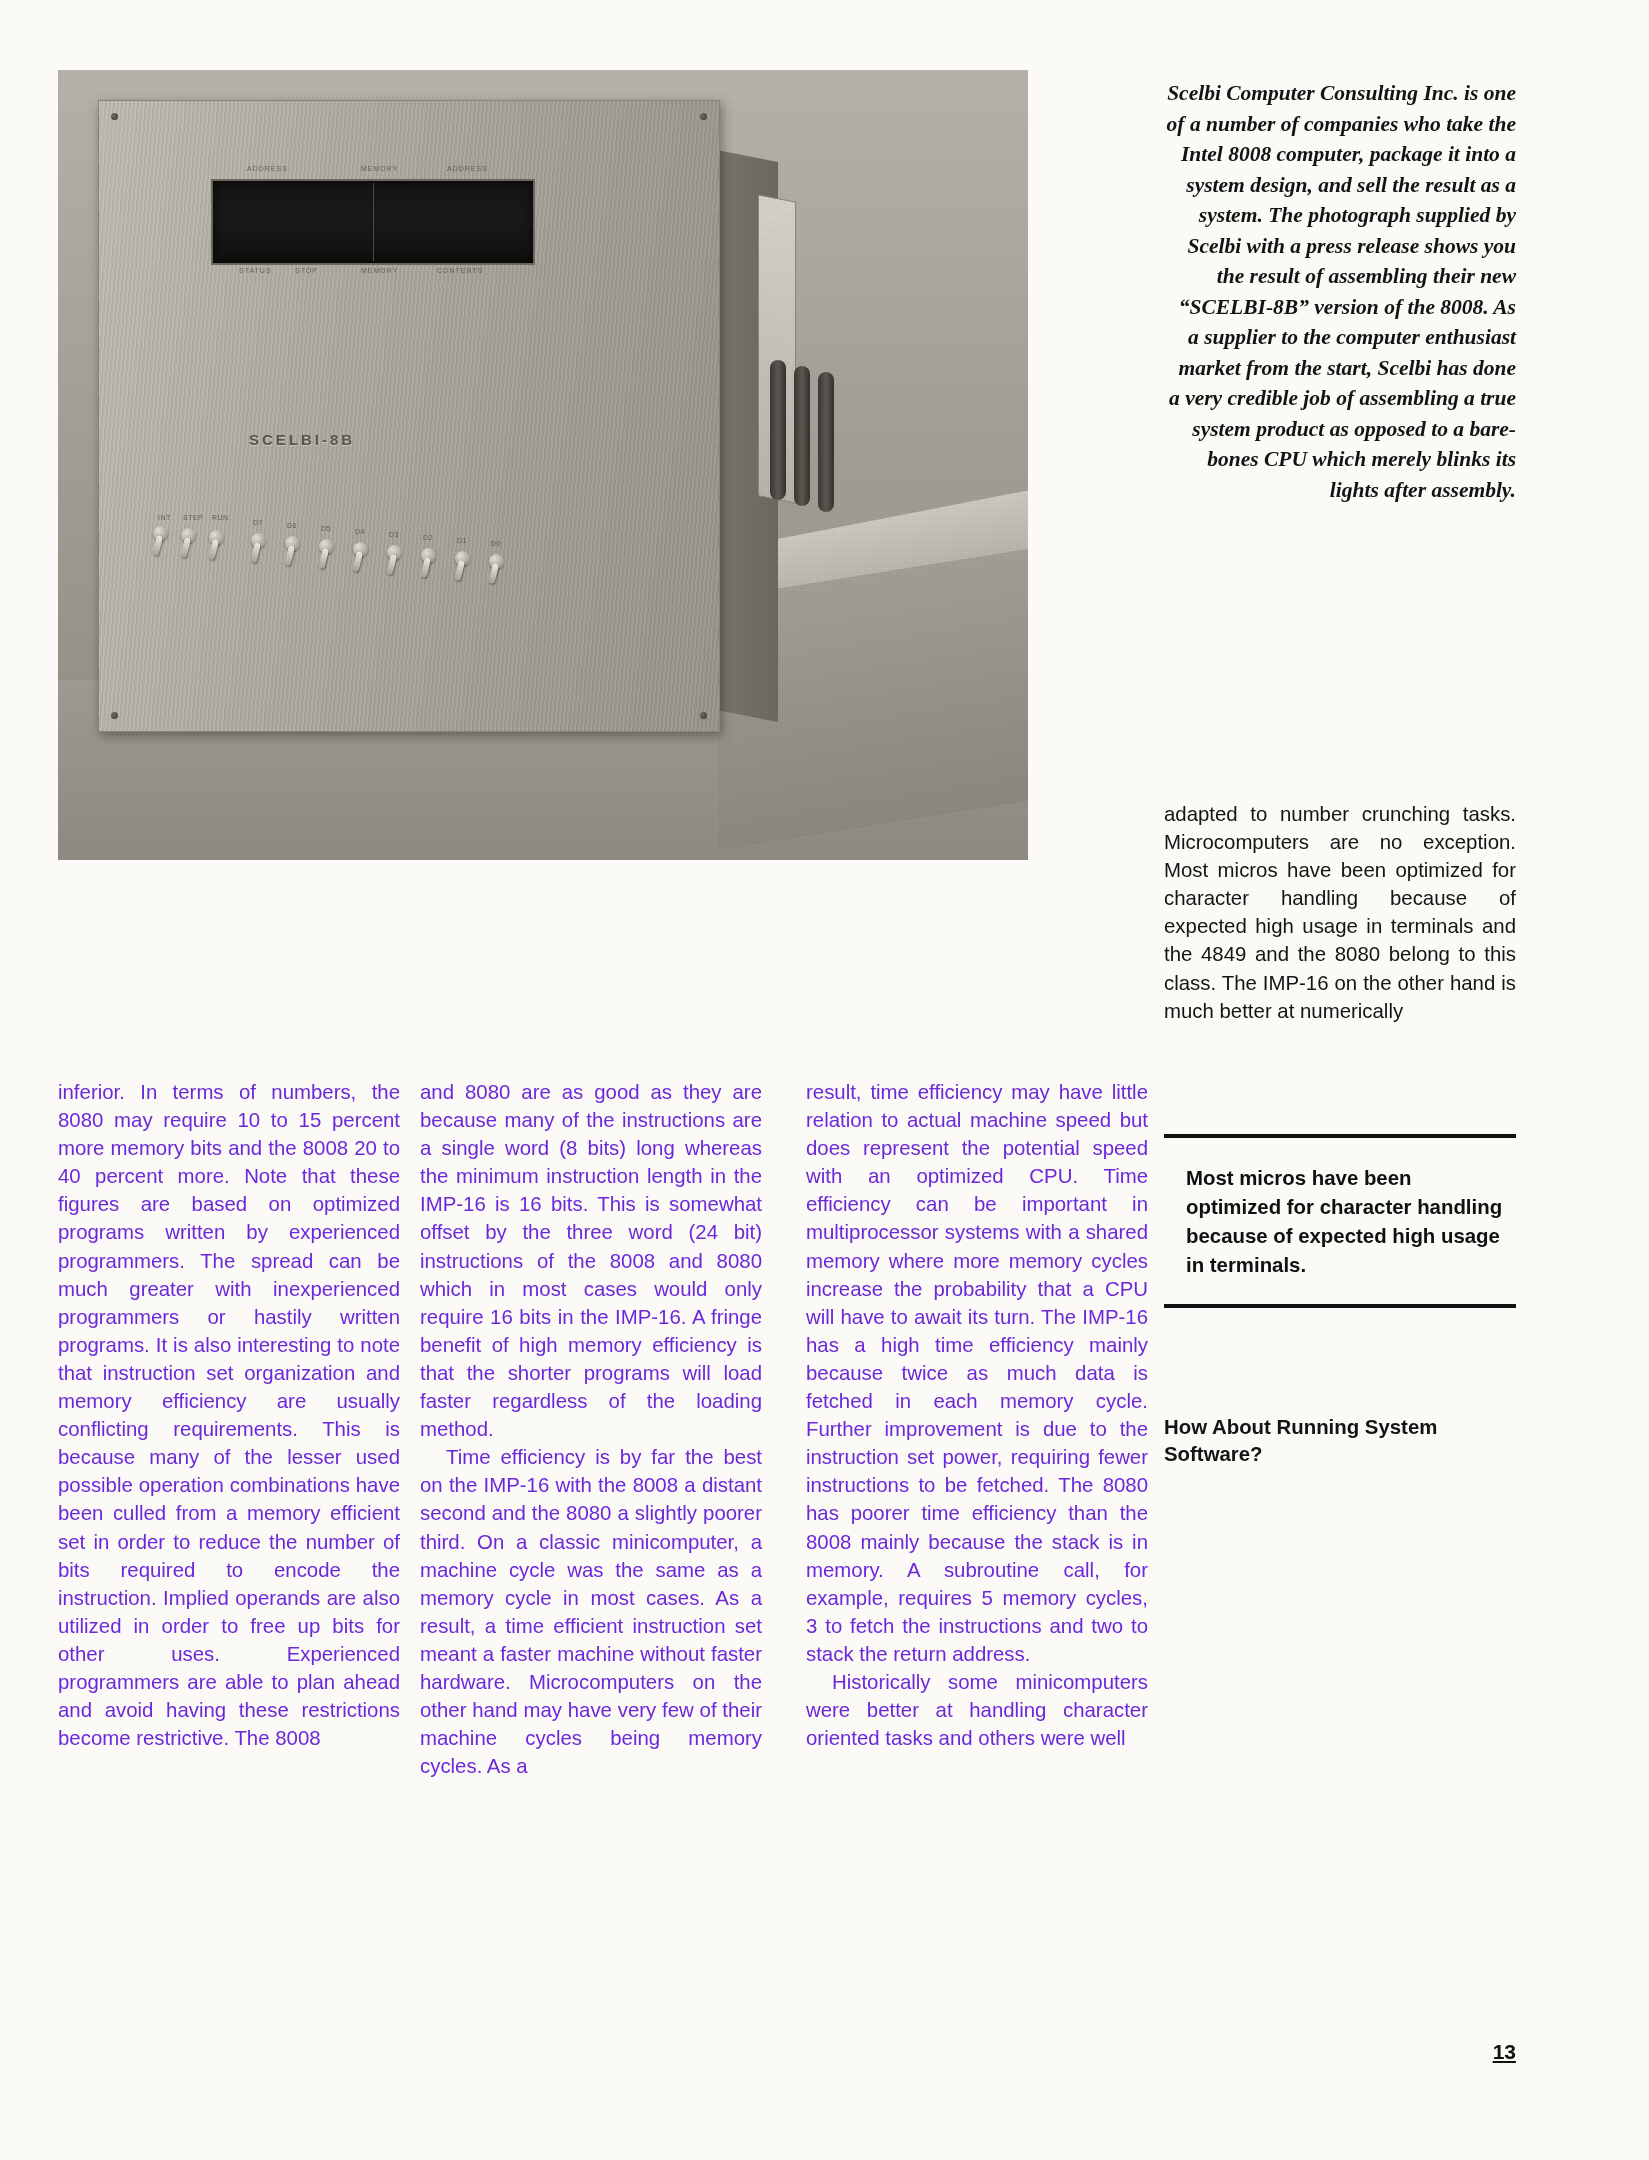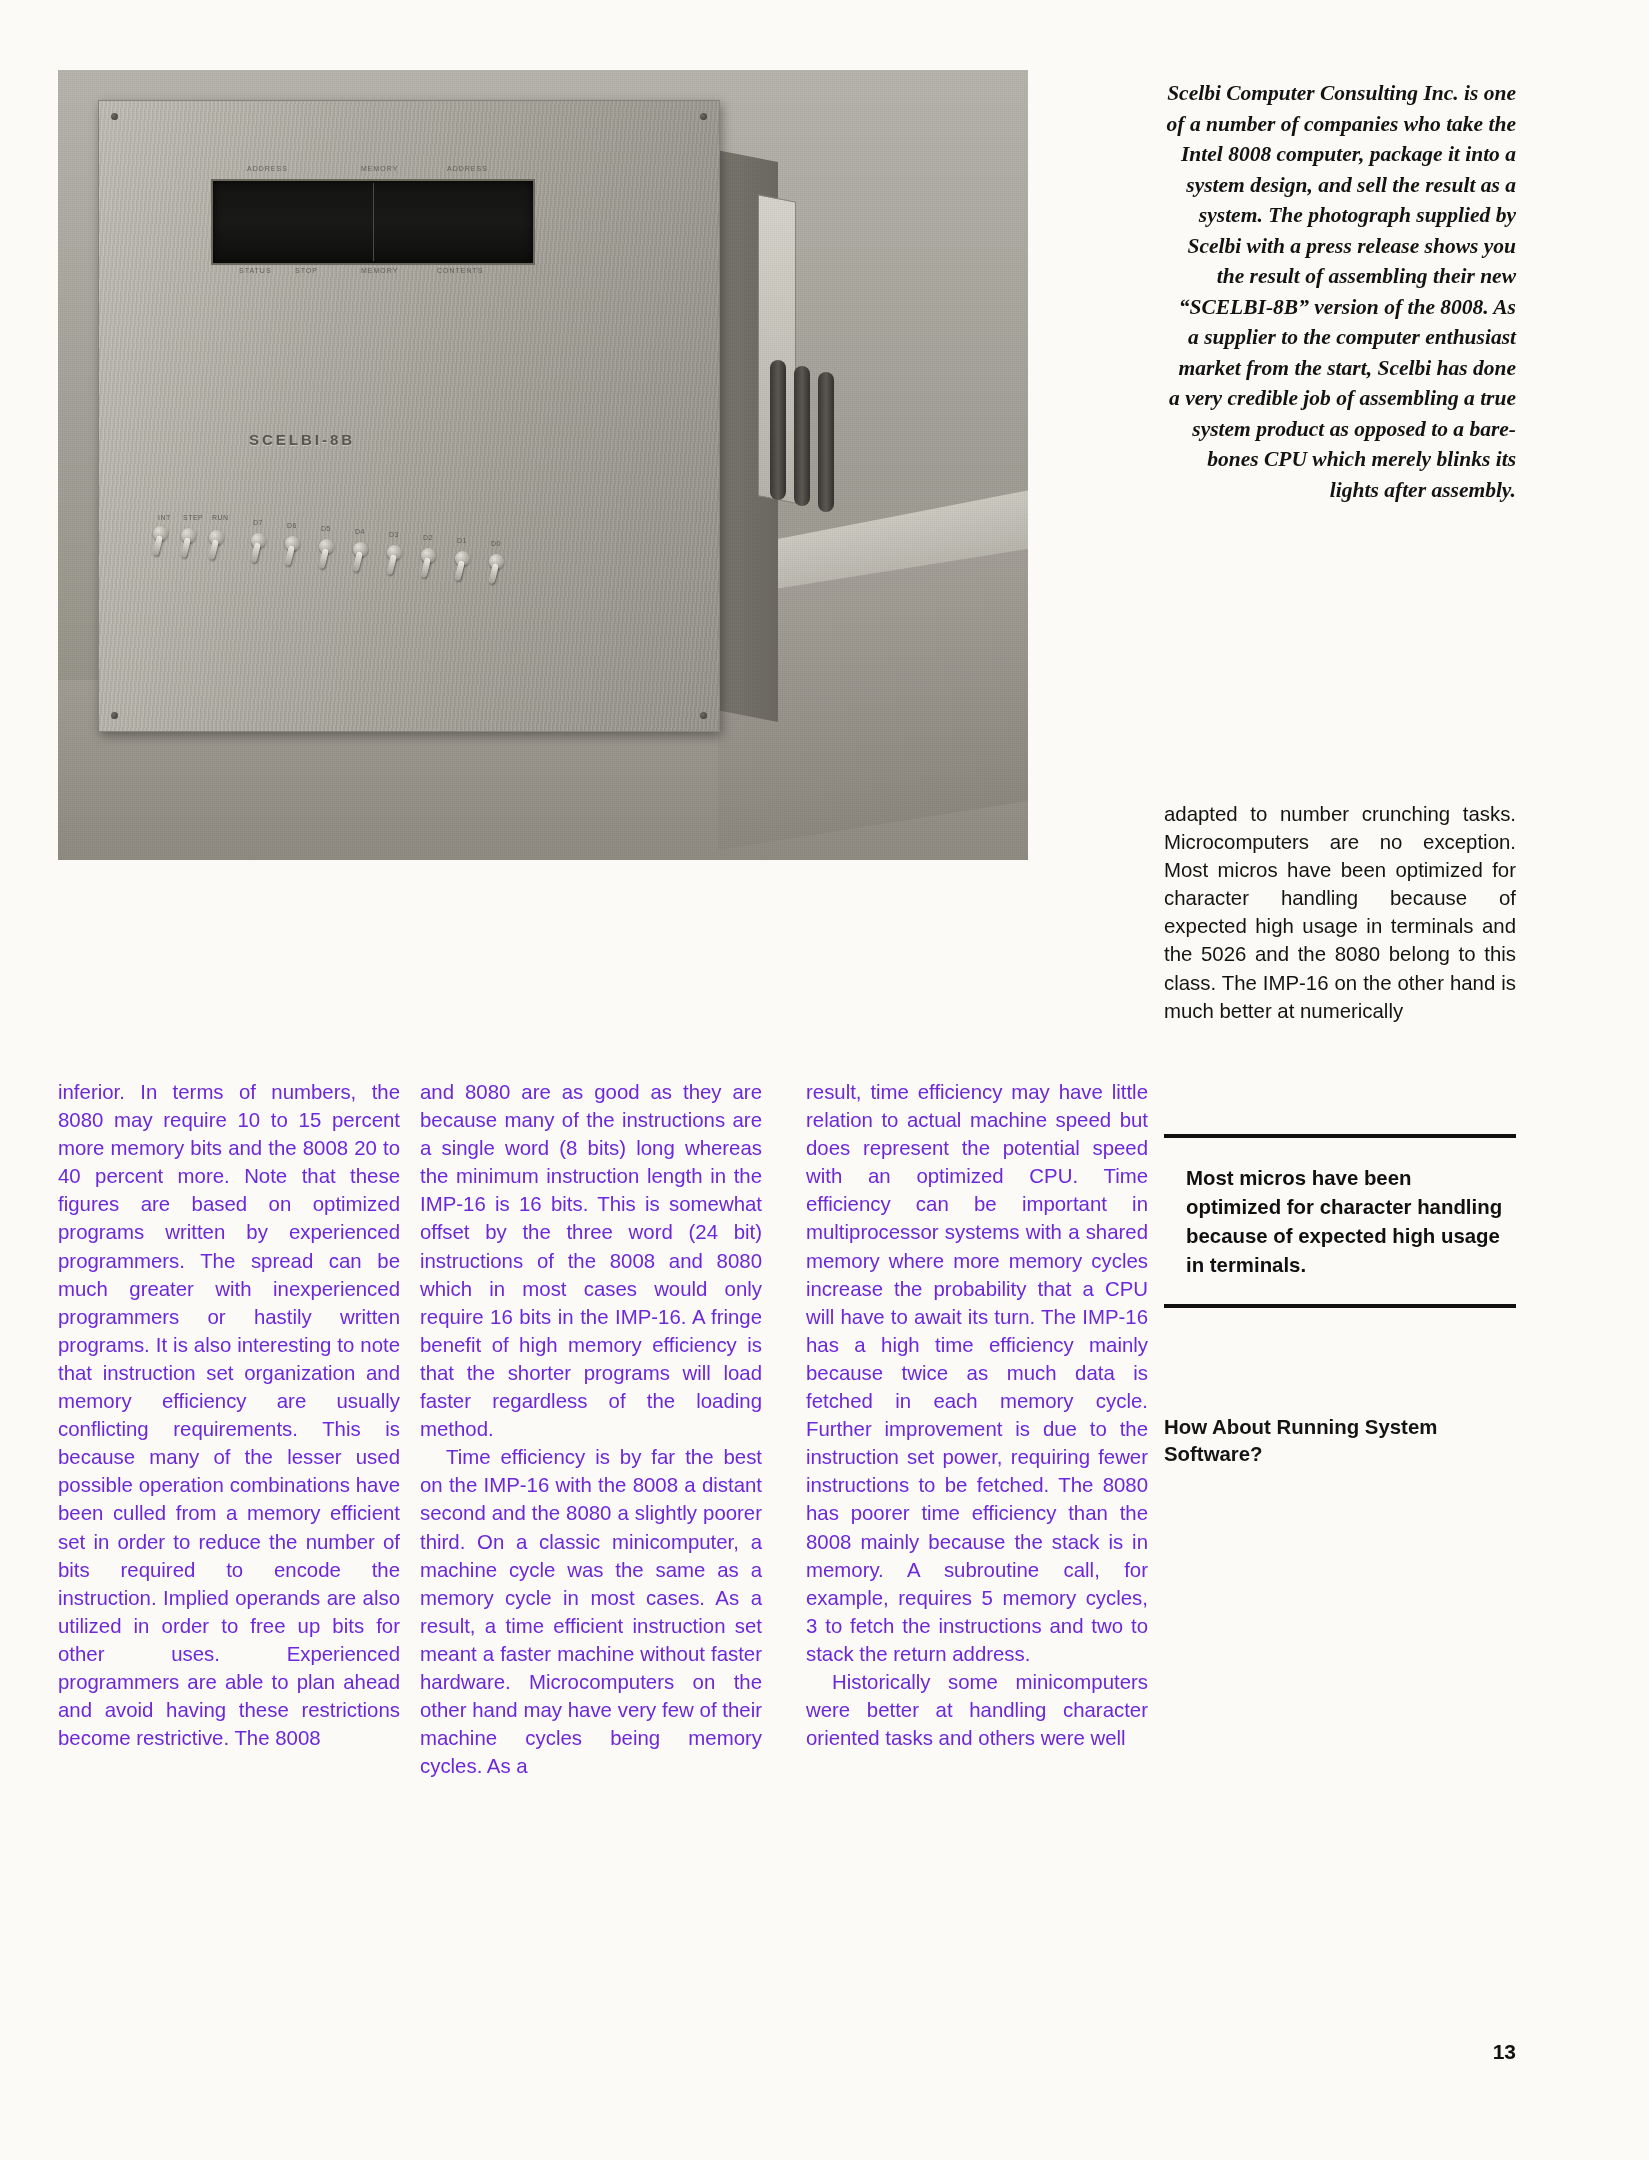--- a/index.html
+++ b/index.html
@@ -276,20 +276,21 @@
   .after-subhead { text-indent: 26px; margin-top: 2px !important; }
 
   .page-number {
     position: absolute;
     right: 133px;
     top: 2040px;
     font-family: "Liberation Sans", sans-serif;
     font-weight: bold;
     font-size: 21px;
     color: #111111;
+    text-decoration: underline;
   }
 </style>
 </head>
 <body>
 
 <div class="page">
 
   <div class="photo-wrap">
     <div class="photo">
       <div class="backdrop"></div>
@@ -350,21 +351,21 @@
         <div class="switch" style="left:390px; top:453px;"></div>
       </div>
 
       <div class="photo-grain"></div>
     </div>
   </div>
 
   <div class="caption">Scelbi Computer Consulting Inc. is one of a number of companies who take the Intel 8008 computer, package it into a system design, and sell the result as a system. The photograph supplied by Scelbi with a press release shows you the result of assembling their new “SCELBI-8B” version of the 8008. As a supplier to the computer enthusiast market from the start, Scelbi has done a very credible job of assembling a true system product as opposed to a bare-bones CPU which merely blinks its lights after assembly.</div>
 
   <div id="col4a">
-    <p>adapted to number crunching tasks. Microcomputers are no exception. Most micros have been optimized for character handling because of expected high usage in terminals and the 5026 and the 8080 belong to this class. The IMP-16 on the other hand is much better at numerically</p>
+    <p>adapted to number crunching tasks. Microcomputers are no exception. Most micros have been optimized for character handling because of expected high usage in terminals and the 4849 and the 8080 belong to this class. The IMP-16 on the other hand is much better at numerically</p>
   </div>
 
   <div class="pullquote-box">
     <div class="rule"></div>
     <div class="pullquote">Most micros have been optimized for character handling because of expected high usage in terminals.</div>
     <div class="rule"></div>
   </div>
 
   <div id="col4b">
     <p class="subhead">How About Running System Software?</p>

